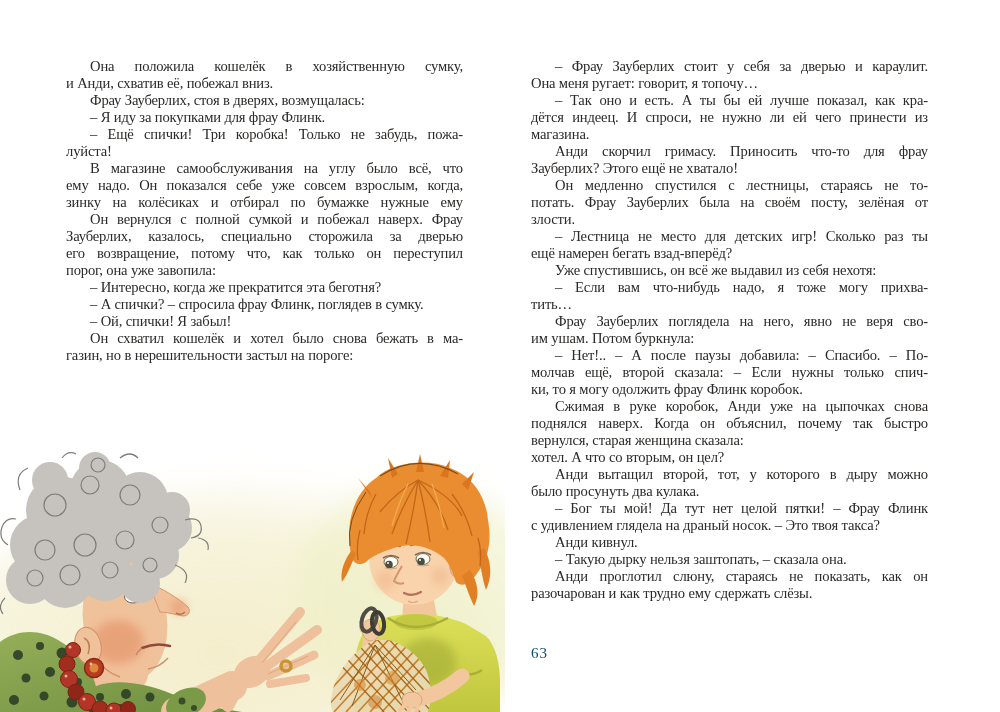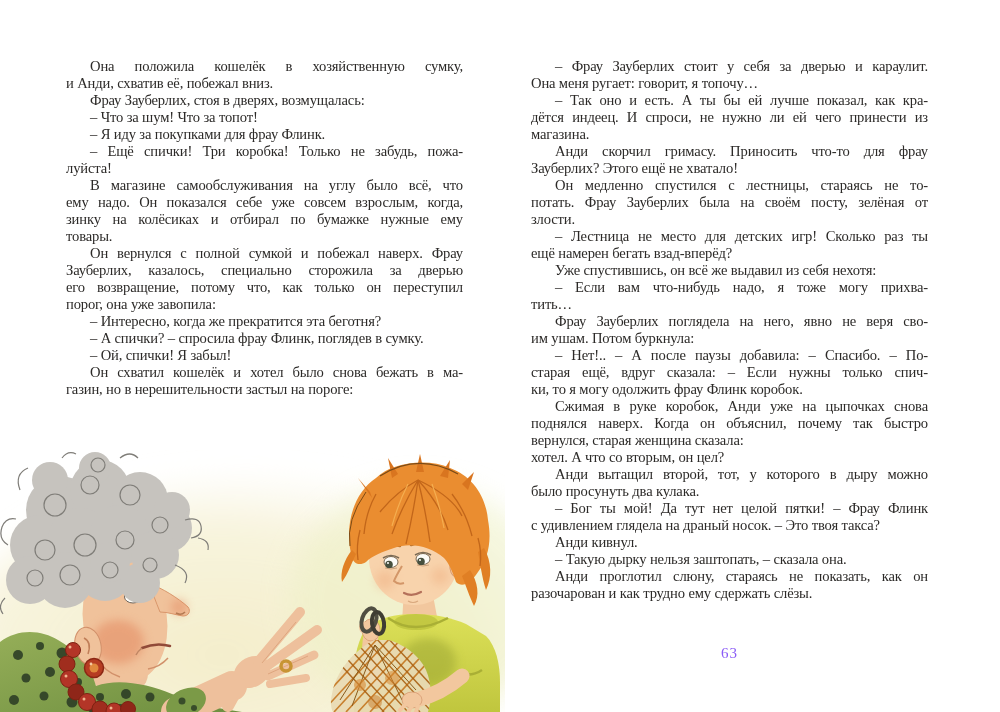--- a/index.html
+++ b/index.html
@@ -18,51 +18,47 @@
   .paragraph{margin:0;padding:0;}
   .line{
     white-space:nowrap;
     text-align:justify;
     text-align-last:justify;
   }
   .line.last{text-align-last:left;}
   .line.first{text-indent:24px;}
   .page-num{
     position:absolute;left:531px;top:645px;width:397px;
-    text-align:center;font-size:15px;letter-spacing:1px;
-    color:#8b5cf6;
+    text-align:left;font-size:15px;letter-spacing:1px;
+    color:#0c4a6e;
   }
   svg.illu{position:absolute;left:0;top:450px;}
 </style>
 </head>
 <body>
 
 <div id="left-col" class="text-column">
     <div class="paragraph">
       <div class="line first">Она положила кошелёк в хозяйственную сумку,</div>
       <div class="line last">и Анди, схватив её, побежал вниз.</div>
     </div>
     <div class="paragraph">
       <div class="line first last">Фрау Зауберлих, стоя в дверях, возмущалась:</div>
     </div>
     <div class="paragraph">
-      <div class="line first last">– Что за шум! Что за топот!</div>
-    </div>
-    <div class="paragraph">
       <div class="line first last">– Я иду за покупками для фрау Флинк.</div>
     </div>
     <div class="paragraph">
       <div class="line first">– Ещё спички! Три коробка! Только не забудь, пожа-</div>
       <div class="line last">луйста!</div>
     </div>
     <div class="paragraph">
       <div class="line first">В магазине самообслуживания на углу было всё, что</div>
       <div class="line">ему надо. Он показался себе уже совсем взрослым, когда,</div>
       <div class="line">зинку на колёсиках и отбирал по бумажке нужные ему</div>
-      <div class="line last">товары.</div>
     </div>
     <div class="paragraph">
       <div class="line first">Он вернулся с полной сумкой и побежал наверх. Фрау</div>
       <div class="line">Зауберлих, казалось, специально сторожила за дверью</div>
       <div class="line">его возвращение, потому что, как только он переступил</div>
       <div class="line last">порог, она уже завопила:</div>
     </div>
     <div class="paragraph">
       <div class="line first last">– Интересно, когда же прекратится эта беготня?</div>
     </div>
@@ -107,21 +103,21 @@
     <div class="paragraph">
       <div class="line first">– Если вам что-нибудь надо, я тоже могу прихва-</div>
       <div class="line last">тить…</div>
     </div>
     <div class="paragraph">
       <div class="line first">Фрау Зауберлих поглядела на него, явно не веря сво-</div>
       <div class="line last">им ушам. Потом буркнула:</div>
     </div>
     <div class="paragraph">
       <div class="line first">– Нет!.. – А после паузы добавила: – Спасибо. – По-</div>
-      <div class="line">старая ещё, вдруг сказала: – Если нужны только спич-</div>
+      <div class="line">молчав ещё, второй сказала: – Если нужны только спич-</div>
       <div class="line last">ки, то я могу одолжить фрау Флинк коробок.</div>
     </div>
     <div class="paragraph">
       <div class="line first">Сжимая в руке коробок, Анди уже на цыпочках снова</div>
       <div class="line">поднялся наверх. Когда он объяснил, почему так быстро</div>
       <div class="line last">вернулся, старая женщина сказала:</div>
     </div>
     <div class="paragraph">
       <div class="line last">хотел. А что со вторым, он цел?</div>
     </div>

